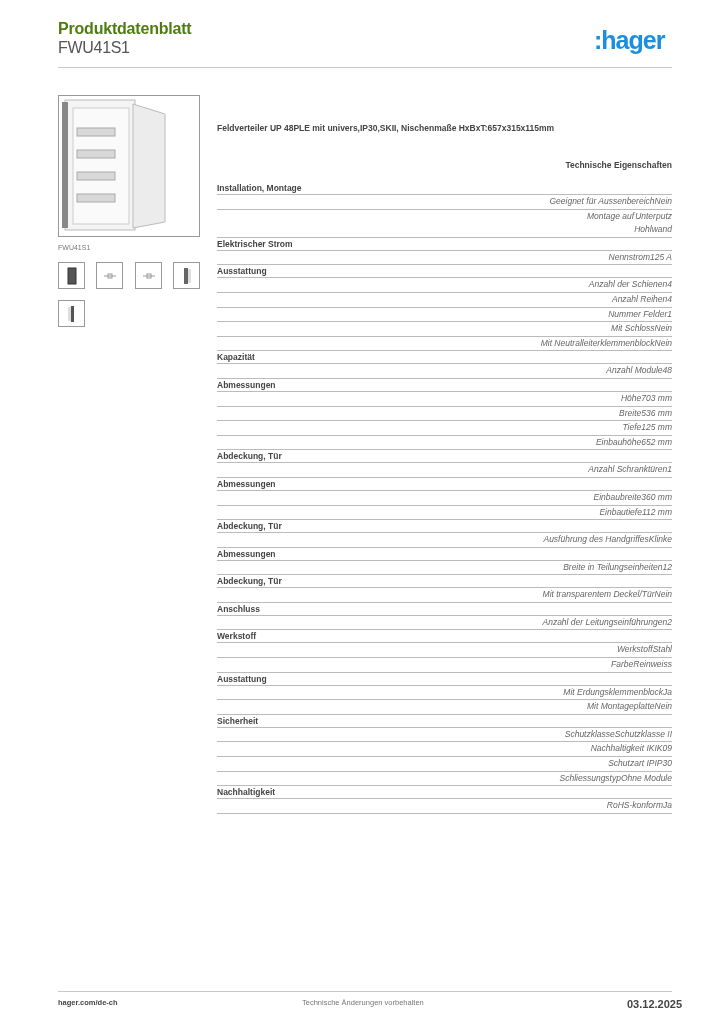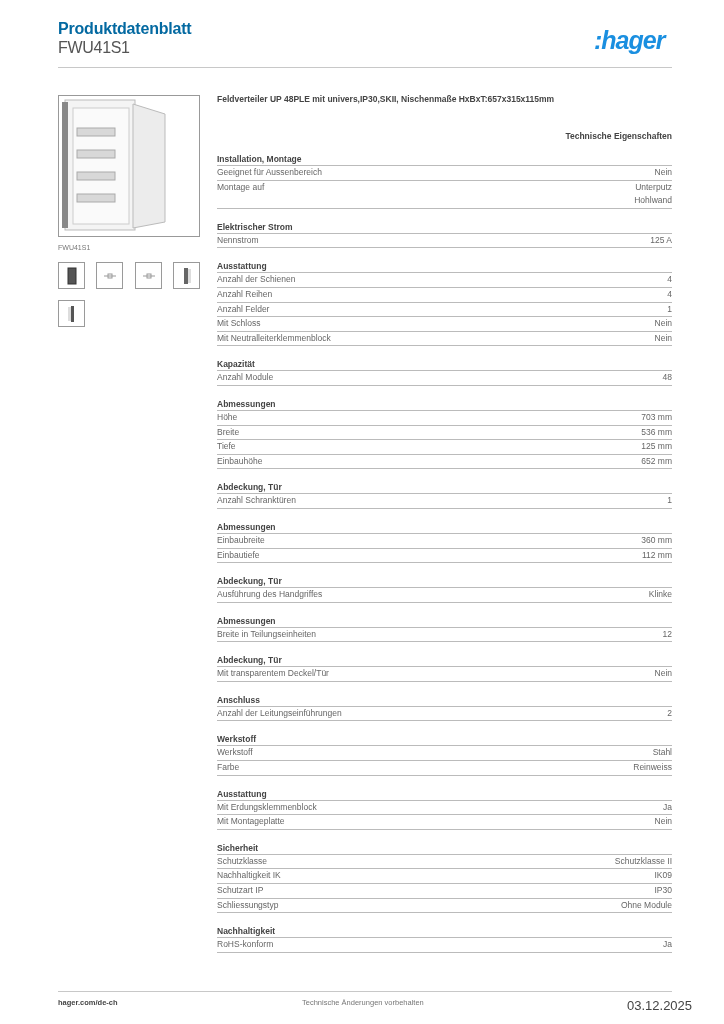--- a/index.html
+++ b/index.html
@@ -1,39 +1,39 @@
 <!DOCTYPE html>
 <html><head>
 <meta charset="utf-8">
 <style>
   html, body { margin:0; padding:0; background:#ffffff; }
   body { width:724px; height:1024px; position:relative; overflow:hidden;
          font-family:"Liberation Sans", sans-serif; color:#555; }
-  .title { position:absolute; left:58px; top:20px; font-size:16px; font-weight:bold; color:#0369a1; letter-spacing:-0.2px; }
+  .title { position:absolute; left:58px; top:20px; font-size:16px; font-weight:bold; color:#4d7c0f; letter-spacing:-0.2px; }
   .subtitle { position:absolute; left:58px; top:39px; font-size:16px; color:#555; letter-spacing:-0.3px; }
-  .logo { position:absolute; left:594px; top:26px; font-size:25px; font-weight:bold; color:#1a8fe0; letter-spacing:-1px;font-style:italic; }
+  .logo { position:absolute; left:594px; top:26px; font-size:25px; font-weight:bold; color:#1a8fe0; letter-spacing:-1px; }
   .hr-top { position:absolute; left:58px; top:67px; width:614px; height:1px; background:#c8c8c8; }
 
   .product-image { position:absolute; left:58px; top:95px; width:142px; height:142px; border:1px solid #999; box-sizing:border-box; background:#fff; }
   .img-label { position:absolute; left:58px; top:244px; font-size:7px; color:#777; }
   .thumbs { position:absolute; left:58px; top:262px; width:150px; }
   .thumb { position:absolute; width:27px; height:27px; border:1px solid #9a9a9a; box-sizing:border-box; background:#fff; display:flex; align-items:center; justify-content:center; }
 
   .main { position:absolute; left:217px; top:94px; width:455px; }
-  .desc { font-size:8.5px; font-weight:bold; color:#444; height:37px; }
+  .desc { font-size:8.5px; font-weight:bold; color:#444; height:37px;margin-top:29px; }
   .te-title { font-size:8.5px; font-weight:bold; color:#444; height:22px;text-align:right; }
-  .section { margin-bottom:12px; }
+  .section { margin-bottom:0; }
   .sec-title { font-size:8.5px; font-weight:bold; color:#444; height:11px; line-height:11px; border-bottom:1px solid #bbb; padding-top:1px; }
-  .row { display:flex; justify-content:space-between; font-size:8.5px; color:#666; border-bottom:1px solid #bbb; line-height:13.6px; }
+  .row { display:flex; justify-content:flex-end; font-size:8.5px; color:#666; border-bottom:1px solid #bbb; line-height:13.6px;font-style:italic; }
   .row .val { text-align:right; }
 
   .hr-bottom { position:absolute; left:58px; top:991px; width:614px; height:1px; background:#c8c8c8; }
   .foot-left { position:absolute; left:58px; top:998px; font-size:7.5px; font-weight:bold; color:#444; }
   .foot-mid { position:absolute; left:302px; top:998px; font-size:7.5px; color:#777; }
-  .foot-right { position:absolute; left:627px; top:998px; font-size:13px; font-weight:normal; color:#444; }
+  .foot-right { position:absolute; left:627px; top:998px; font-size:11px; font-weight:bold; color:#444; }
 </style>
 </head>
 <body>
 
 <div class="title">Produktdatenblatt</div>
 <div class="subtitle">FWU41S1</div>
 <div class="logo">:hager</div>
 <div class="hr-top"></div>
 
 <div class="product-image">
@@ -119,21 +119,21 @@
             <div>4</div>
           </span>
         </div>
         <div class="row">
           <span>Anzahl Reihen</span>
           <span class="val">
             <div>4</div>
           </span>
         </div>
         <div class="row">
-          <span>Anzahl Felder</span>
+          <span>Nummer Felder</span>
           <span class="val">
             <div>1</div>
           </span>
         </div>
         <div class="row">
           <span>Mit Schloss</span>
           <span class="val">
             <div>Nein</div>
           </span>
         </div>

